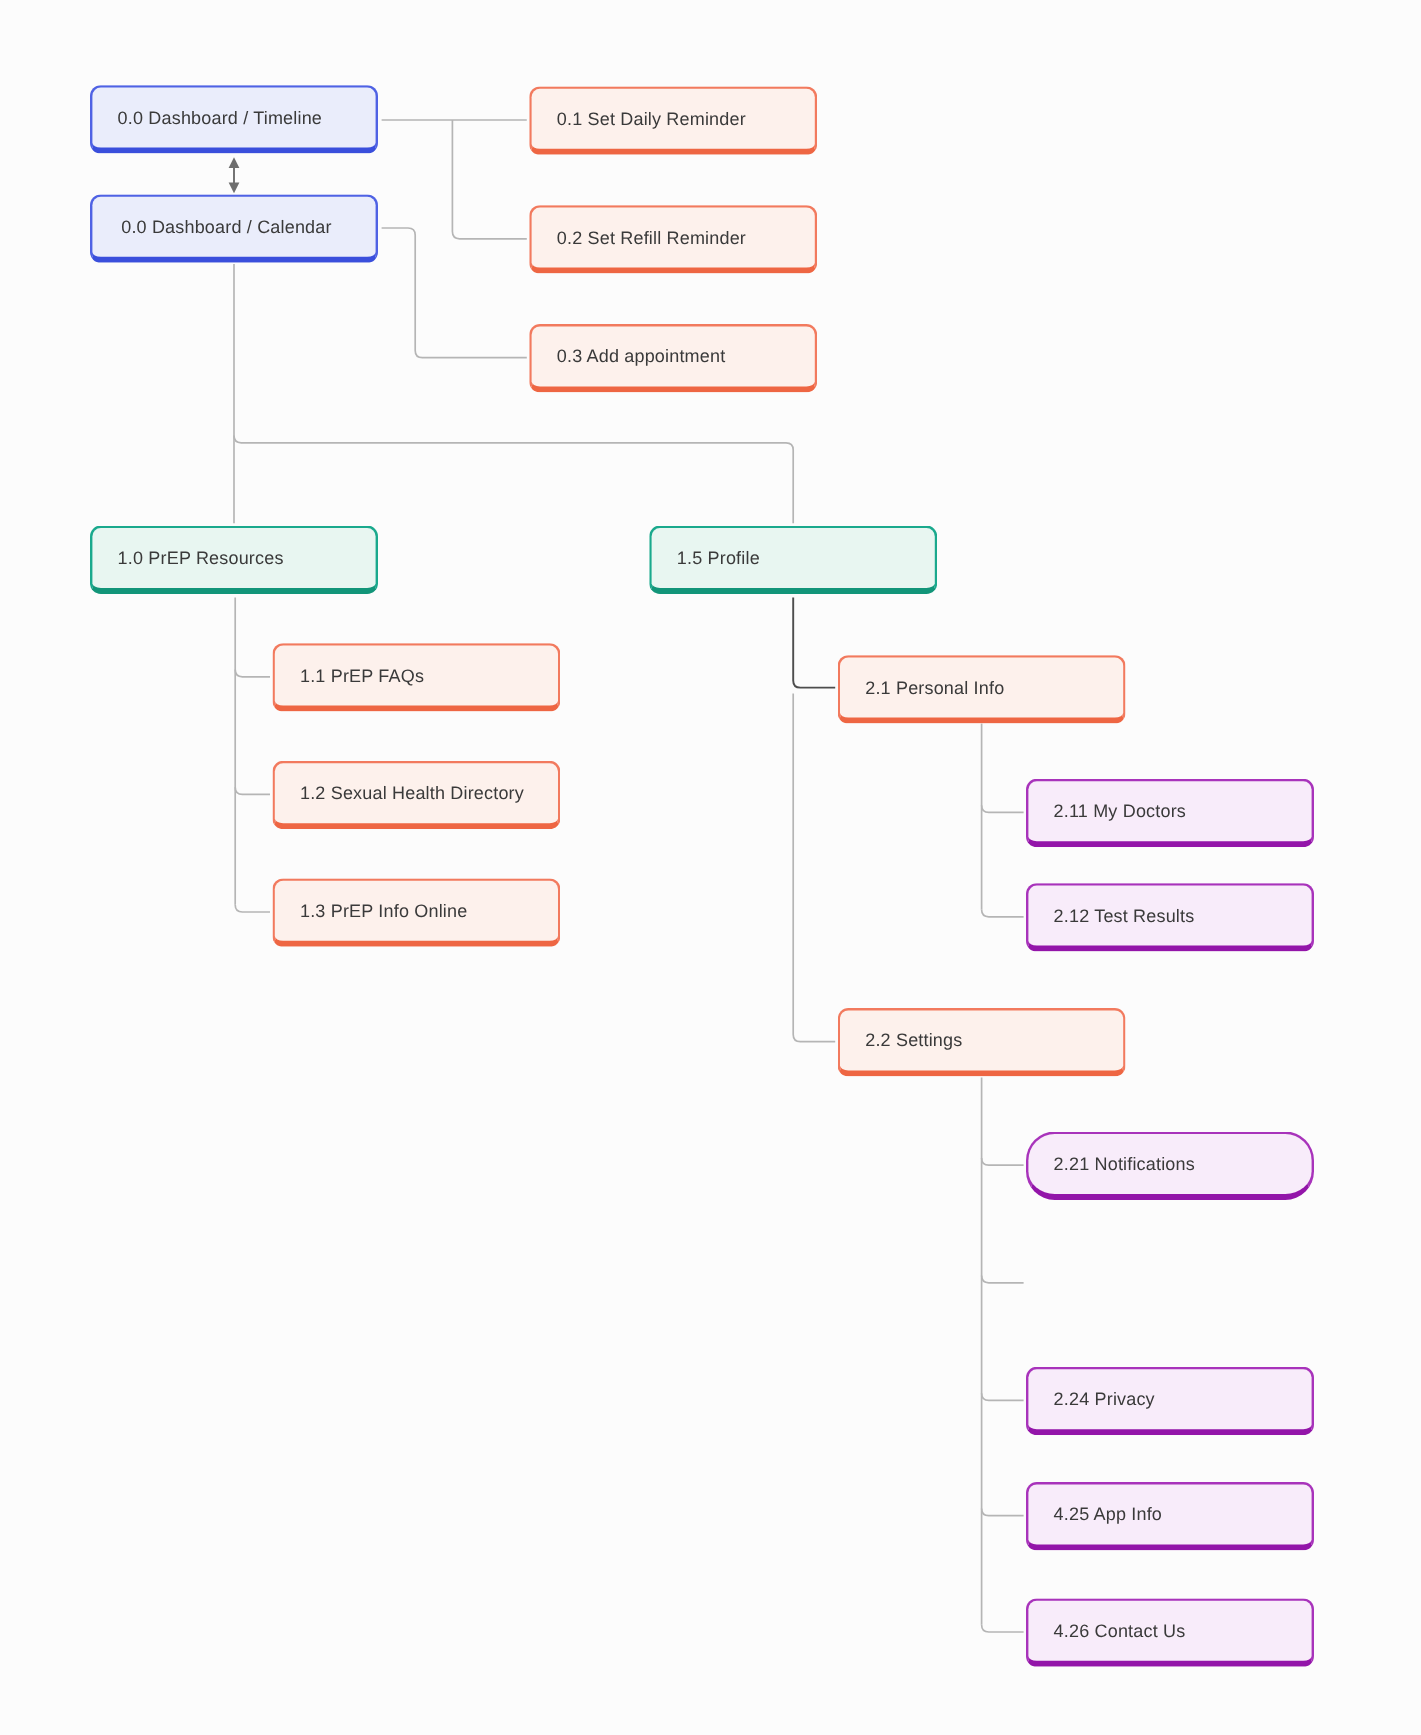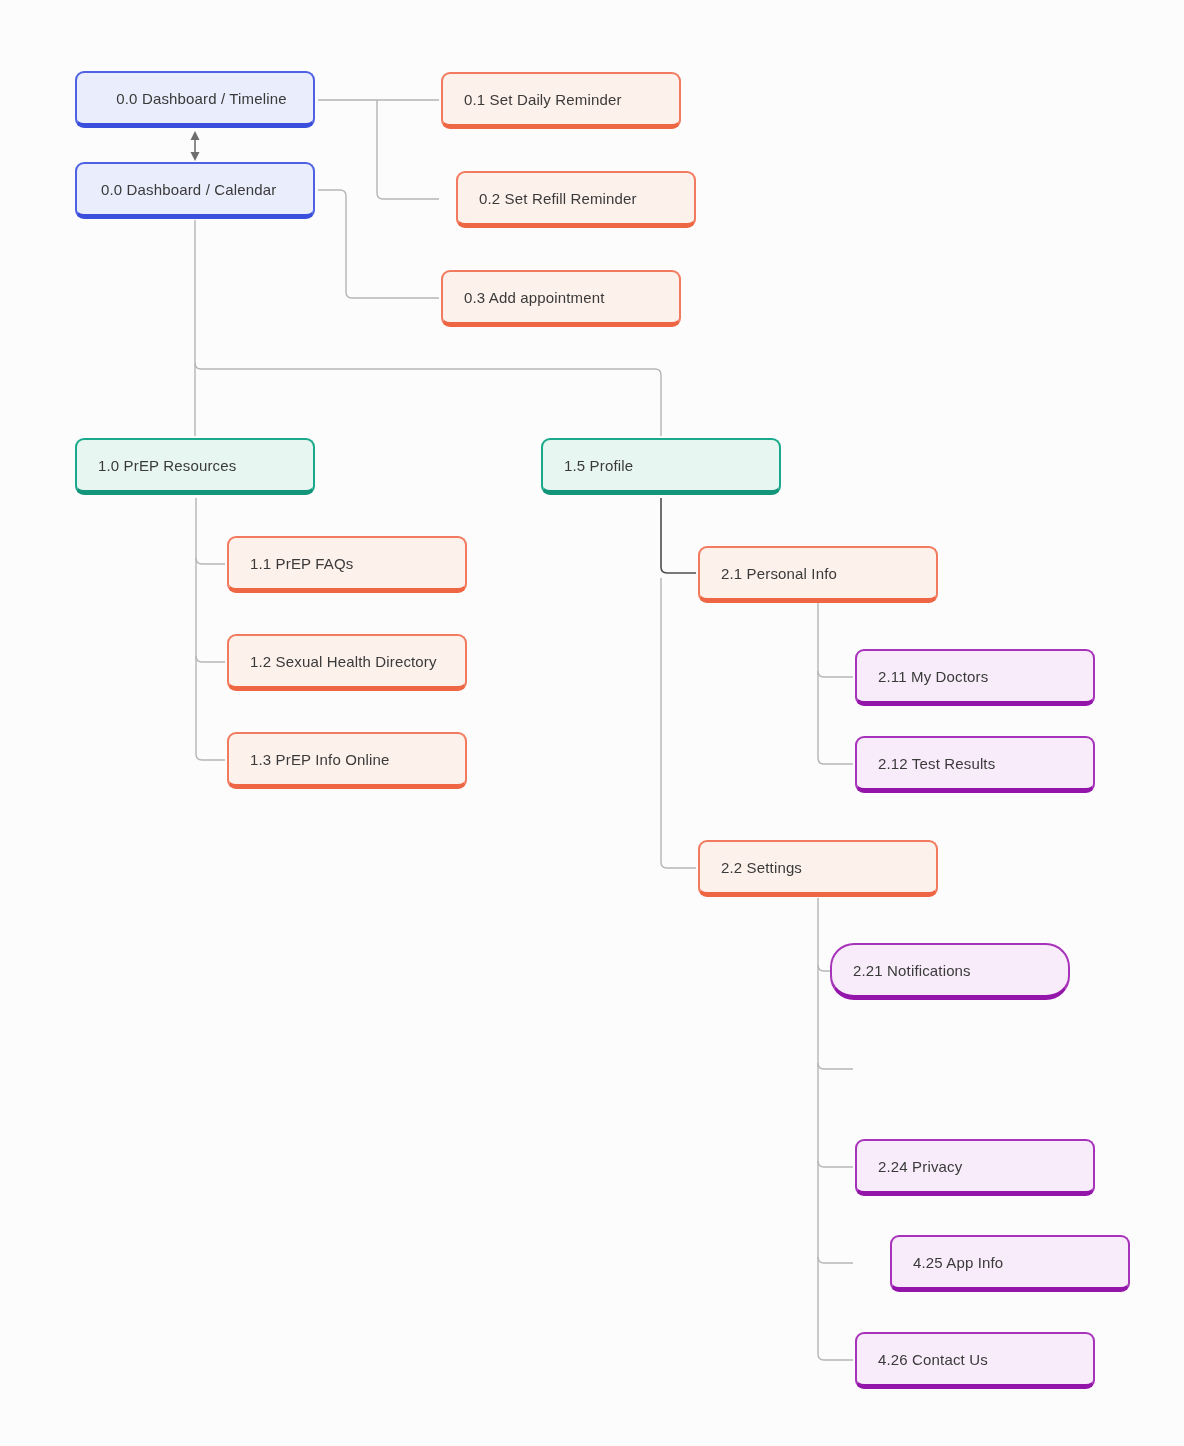--- a/index.html
+++ b/index.html
@@ -85,30 +85,30 @@
 
     <path d="M 661 498 L 661 567 Q 661 573 667 573 L 696 573" fill="none" stroke="#4d4d4d" stroke-width="1.6"></path>
 
     <g>
       <line x1="195" y1="138" x2="195" y2="154" stroke="#6e6e6e" stroke-width="1.6"></line>
       <polygon points="195,131 190.5,140 199.5,140" fill="#6e6e6e"></polygon>
       <polygon points="195,161 190.5,152 199.5,152" fill="#6e6e6e"></polygon>
     </g>
   </svg>
 
-  <div class="node blue" style="left:75px;  top:71px;justify-content:center;">
+  <div class="node blue" style="left:75px;  top:71px;">
       <span>0.0 Dashboard / Timeline</span>
     </div>
   <div class="node blue" style="left:75px;  top:162px;padding-left:24px;">
       <span>0.0 Dashboard / Calendar</span>
     </div>
   <div class="node orange" style="left:441px; top:72px;text-align:center;">
       <span>0.1 Set Daily Reminder</span>
     </div>
-  <div class="node orange" style="left:441px; top:171px;margin-left:15px;">
+  <div class="node orange" style="left:441px; top:171px;">
       <span>0.2 Set Refill Reminder</span>
     </div>
   <div class="node orange" style="left:441px; top:270px;">
       <span>0.3 Add appointment</span>
     </div>
   <div class="node teal" style="left:75px;  top:438px;">
       <span>1.0 PrEP Resources</span>
     </div>
   <div class="node orange" style="left:227px; top:536px;">
       <span>1.1 PrEP FAQs</span>
@@ -127,26 +127,26 @@
     </div>
   <div class="node purple" style="left:855px; top:649px;">
       <span>2.11 My Doctors</span>
     </div>
   <div class="node purple" style="left:855px; top:736px;">
       <span>2.12 Test Results</span>
     </div>
   <div class="node orange" style="left:698px; top:840px;align-items:center;">
       <span>2.2 Settings</span>
     </div>
-  <div class="node purple" style="left:830px; top:943px;border-radius:24px;">
+  <div class="node purple" style="left:855px; top:943px;border-radius:24px;">
       <span>2.21 Notifications</span>
     </div>
   <div class="node purple" style="left:855px; top:1139px;">
       <span>2.24 Privacy</span>
     </div>
-  <div class="node purple" style="left:890px; top:1235px;">
+  <div class="node purple" style="left:855px; top:1235px;">
       <span>4.25 App Info</span>
     </div>
   <div class="node purple" style="left:855px; top:1332px;">
       <span>4.26 Contact Us</span>
     </div>
 
 </div>
 
 </body></html>

